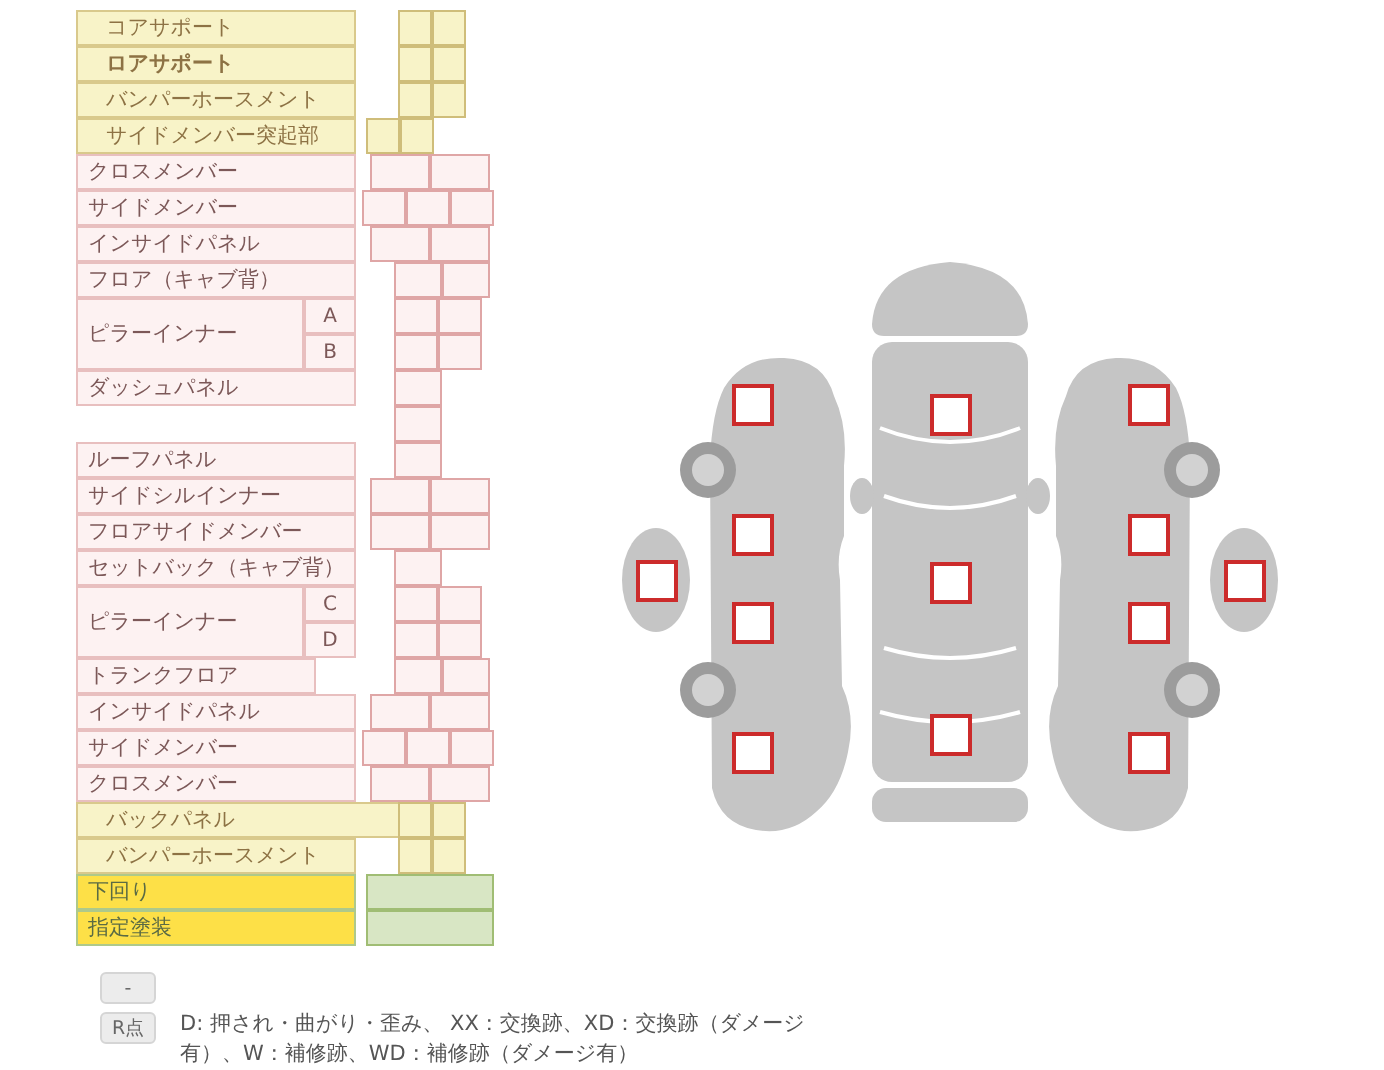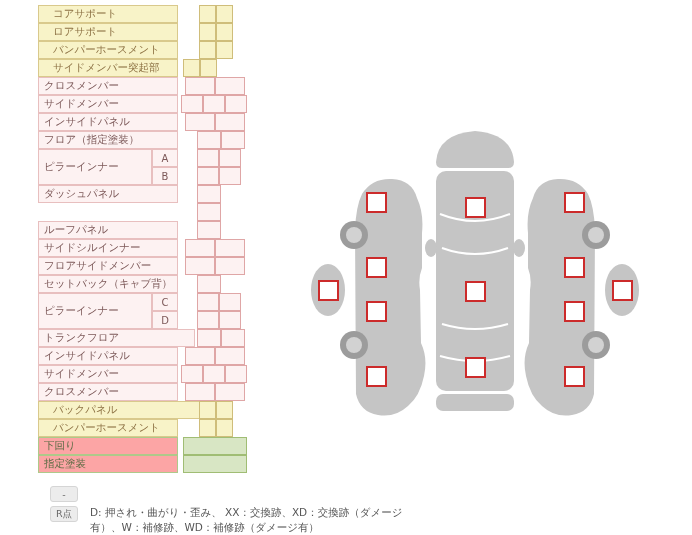--- a/index.html
+++ b/index.html
@@ -15,21 +15,21 @@
   }
   .sub{
     position:absolute;box-sizing:border-box;border:1px solid;
     font-size:10px;display:flex;align-items:center;justify-content:center;
   }
   .cell{position:absolute;box-sizing:border-box;border:1px solid;cursor:pointer;}
   .yellow{background:#f8f3c8;border-color:#d9c98c;color:#8d7244;padding-left:14px;}
   .yellow-cell{background:#f8f3c8;border-color:#cfbd7a;}
   .pink{background:#fdf2f2;border-color:#e8bfbf;color:#7c5858;}
   .pink-cell{background:#fdf2f2;border-color:#dfa6a6;}
-  .green{background:#fca5a5;border-color:#aec98a;color:#5b6b44;}
+  .green{background:#fde047;border-color:#aec98a;color:#5b6b44;}
   .green-cell{background:#d8e6c4;border-color:#a0bd74;}
   
   #diagram{position:absolute;left:300px;top:118px;width:360px;height:312px;}
   #diagram svg{position:absolute;left:0;top:0;}
   .marker{
     position:absolute;width:21px;height:21px;background:#ffffff;
     border:2px solid #cc2b2b;box-sizing:border-box;cursor:pointer;
   }
   
   .legend{position:absolute;left:50px;top:485px;font-size:10.5px;color:#555;}
@@ -44,40 +44,40 @@
 </style>
 </head>
 <body>
 
 <div id="screen">
 
   <div id="table-layer">
       <div class="lbl yellow" style="left: 38px; top: 5px; width: 140px; height: 18px;">コアサポート</div>
       <div class="cell yellow-cell" style="left: 199px; top: 5px; width: 17px; height: 18px;"></div>
       <div class="cell yellow-cell" style="left: 216px; top: 5px; width: 17px; height: 18px;"></div>
-      <div class="lbl yellow" style="left: 38px; top: 23px; width: 140px; height: 18px;">ロアサポート</div>
+      <div class="lbl yellow" style="left: 38px; top: 23px; width: 140px; height: 18px; font-weight: bold;">ロアサポート</div>
       <div class="cell yellow-cell" style="left: 199px; top: 23px; width: 17px; height: 18px;"></div>
       <div class="cell yellow-cell" style="left: 216px; top: 23px; width: 17px; height: 18px;"></div>
       <div class="lbl yellow" style="left: 38px; top: 41px; width: 140px; height: 18px;">バンパーホースメント</div>
       <div class="cell yellow-cell" style="left: 199px; top: 41px; width: 17px; height: 18px;"></div>
       <div class="cell yellow-cell" style="left: 216px; top: 41px; width: 17px; height: 18px;"></div>
       <div class="lbl yellow" style="left: 38px; top: 59px; width: 140px; height: 18px;">サイドメンバー突起部</div>
       <div class="cell yellow-cell" style="left: 183px; top: 59px; width: 17px; height: 18px;"></div>
       <div class="cell yellow-cell" style="left: 200px; top: 59px; width: 17px; height: 18px;"></div>
       <div class="lbl pink" style="left: 38px; top: 77px; width: 140px; height: 18px;">クロスメンバー</div>
       <div class="cell pink-cell" style="left: 185px; top: 77px; width: 30px; height: 18px;"></div>
       <div class="cell pink-cell" style="left: 215px; top: 77px; width: 30px; height: 18px;"></div>
       <div class="lbl pink" style="left: 38px; top: 95px; width: 140px; height: 18px;">サイドメンバー</div>
       <div class="cell pink-cell" style="left: 181px; top: 95px; width: 22px; height: 18px;"></div>
       <div class="cell pink-cell" style="left: 203px; top: 95px; width: 22px; height: 18px;"></div>
       <div class="cell pink-cell" style="left: 225px; top: 95px; width: 22px; height: 18px;"></div>
       <div class="lbl pink" style="left: 38px; top: 113px; width: 140px; height: 18px;">インサイドパネル</div>
       <div class="cell pink-cell" style="left: 185px; top: 113px; width: 30px; height: 18px;"></div>
       <div class="cell pink-cell" style="left: 215px; top: 113px; width: 30px; height: 18px;"></div>
-      <div class="lbl pink" style="left: 38px; top: 131px; width: 140px; height: 18px;">フロア（指定塗装）</div>
+      <div class="lbl pink" style="left: 38px; top: 131px; width: 140px; height: 18px;">フロア（キャブ背）</div>
       <div class="cell pink-cell" style="left: 197px; top: 131px; width: 24px; height: 18px;"></div>
       <div class="cell pink-cell" style="left: 221px; top: 131px; width: 24px; height: 18px;"></div>
       <div class="lbl pink" style="left: 38px; top: 149px; width: 114px; height: 36px;">ピラーインナー</div>
       <div class="sub pink" style="left: 152px; top: 149px; width: 26px; height: 18px;">A</div>
       <div class="sub pink" style="left: 152px; top: 167px; width: 26px; height: 18px;">B</div>
       <div class="cell pink-cell" style="left: 197px; top: 149px; width: 22px; height: 18px;"></div>
       <div class="cell pink-cell" style="left: 219px; top: 149px; width: 22px; height: 18px;"></div>
       <div class="cell pink-cell" style="left: 197px; top: 167px; width: 22px; height: 18px;"></div>
       <div class="cell pink-cell" style="left: 219px; top: 167px; width: 22px; height: 18px;"></div>
       <div class="lbl pink" style="left: 38px; top: 185px; width: 140px; height: 18px;">ダッシュパネル</div>
@@ -94,21 +94,21 @@
       <div class="cell pink-cell" style="left: 215px; top: 257px; width: 30px; height: 18px;"></div>
       <div class="lbl pink" style="left: 38px; top: 275px; width: 140px; height: 18px;">セットバック（キャブ背）</div>
       <div class="cell pink-cell" style="left: 197px; top: 275px; width: 24px; height: 18px;"></div>
       <div class="lbl pink" style="left: 38px; top: 293px; width: 114px; height: 36px;">ピラーインナー</div>
       <div class="sub pink" style="left: 152px; top: 293px; width: 26px; height: 18px;">C</div>
       <div class="sub pink" style="left: 152px; top: 311px; width: 26px; height: 18px;">D</div>
       <div class="cell pink-cell" style="left: 197px; top: 293px; width: 22px; height: 18px;"></div>
       <div class="cell pink-cell" style="left: 219px; top: 293px; width: 22px; height: 18px;"></div>
       <div class="cell pink-cell" style="left: 197px; top: 311px; width: 22px; height: 18px;"></div>
       <div class="cell pink-cell" style="left: 219px; top: 311px; width: 22px; height: 18px;"></div>
-      <div class="lbl pink" style="left: 38px; top: 329px; width: 157px; height: 18px;">トランクフロア</div>
+      <div class="lbl pink" style="left: 38px; top: 329px; width: 120px; height: 18px;">トランクフロア</div>
       <div class="cell pink-cell" style="left: 197px; top: 329px; width: 24px; height: 18px;"></div>
       <div class="cell pink-cell" style="left: 221px; top: 329px; width: 24px; height: 18px;"></div>
       <div class="lbl pink" style="left: 38px; top: 347px; width: 140px; height: 18px;">インサイドパネル</div>
       <div class="cell pink-cell" style="left: 185px; top: 347px; width: 30px; height: 18px;"></div>
       <div class="cell pink-cell" style="left: 215px; top: 347px; width: 30px; height: 18px;"></div>
       <div class="lbl pink" style="left: 38px; top: 365px; width: 140px; height: 18px;">サイドメンバー</div>
       <div class="cell pink-cell" style="left: 181px; top: 365px; width: 22px; height: 18px;"></div>
       <div class="cell pink-cell" style="left: 203px; top: 365px; width: 22px; height: 18px;"></div>
       <div class="cell pink-cell" style="left: 225px; top: 365px; width: 22px; height: 18px;"></div>
       <div class="lbl pink" style="left: 38px; top: 383px; width: 140px; height: 18px;">クロスメンバー</div>

